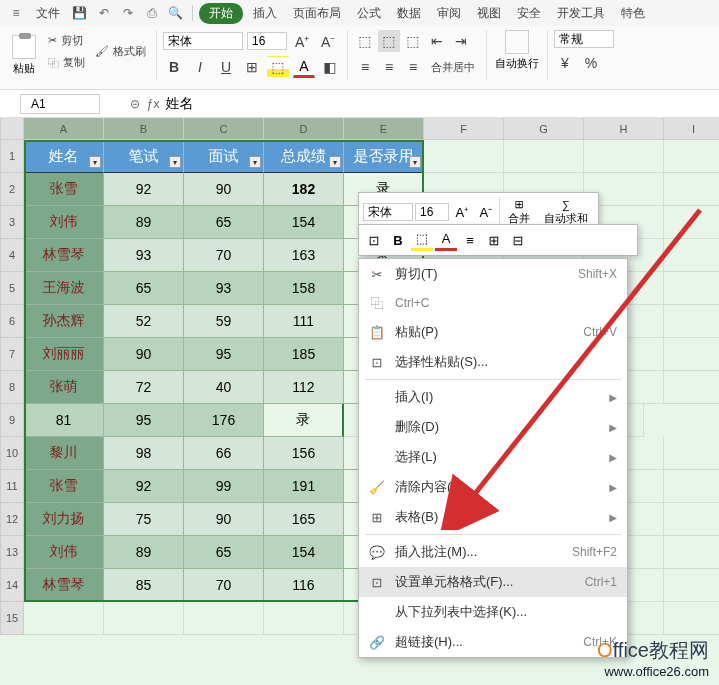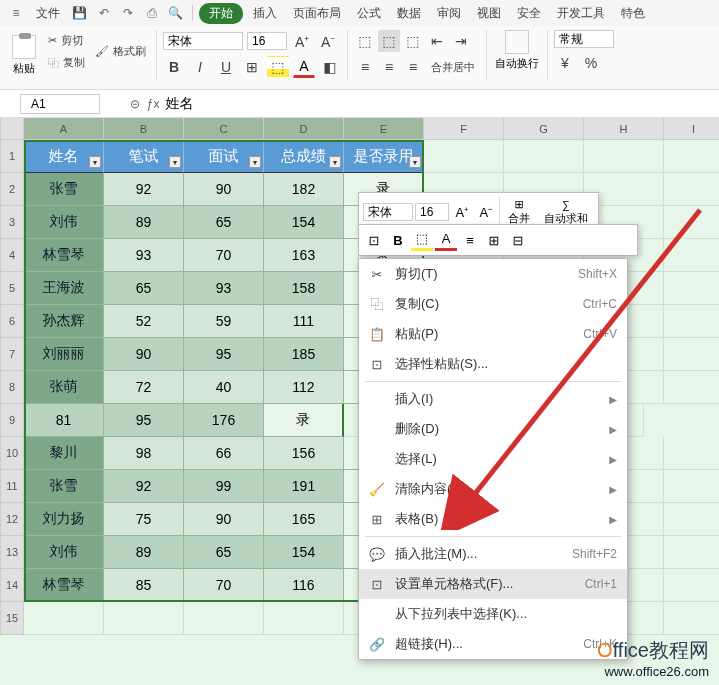--- a/index.html
+++ b/index.html
@@ -45,21 +45,21 @@
     .colheads { display: flex; }
     .colhead { height: 22px; background: #e0e0e0; border-right: 1px solid #ccc; border-bottom: 1px solid #ccc; display: flex; align-items: center; justify-content: center; font-size: 11px; color: #555; }
     .colhead.sel { background: #9fb89f; }
     .datarow { display: flex; }
     .cell { height: 33px; display: flex; align-items: center; justify-content: center; font-size: 14px; }
     .hdr-cell { background: #5b9bd5; color: #fff; font-size: 15px; border-right: 1px solid #9ab8d6; border-bottom: 1px solid #333; position: relative; }
     .hdr-cell .dd { position: absolute; right: 2px; bottom: 4px; width: 12px; height: 12px; background: #eee; border: 1px solid #999; display: flex; align-items: center; justify-content: center; font-size: 8px; color: #333; }
     .body-cell { border-right: 1px solid #99b899; border-bottom: 1px solid #99b899; }
     .body-cell.odd { background: #d4e6d8; }
     .body-cell.even { background: #b8d4be; }
-    .body-cell.colA { background: #7da98a; color: #0f172a; }
+    .body-cell.colA { background: #7da98a; color: #7f1d1d; }
     .body-cell.colE { background: #e8f5e9; border-right: 2px solid #2e7d32; }
     .empty-cell { background: #e8f5e9; border-right: 1px solid #d0e0d0; border-bottom: 1px solid #d0e0d0; height: 33px; }
     .sel-border { position: absolute; border: 2px solid #2e7d32; pointer-events: none; }
     
     
     .ctx-toolbar { position: absolute; background: #fff; border: 1px solid #bbb; box-shadow: 2px 2px 6px rgba(0,0,0,0.2); display: flex; align-items: center; padding: 4px; gap: 2px; }
     .ctx-toolbar .tsel { border: 1px solid #ccc; font-size: 12px; padding: 1px 4px; }
     .ctx-toolbar .tbtn { width: 22px; height: 22px; display: flex; align-items: center; justify-content: center; font-size: 13px; }
     .ctx-toolbar .tgrp { display: flex; flex-direction: column; align-items: center; font-size: 11px; padding: 0 6px; }
     
@@ -231,21 +231,21 @@
           <div class="cell hdr-cell" style="width: 80px; text-align: center;">是否录用<div class="dd">▾</div></div>
           <div class="empty-cell" style="width: 80px;"></div>
           <div class="empty-cell" style="width: 80px;"></div>
           <div class="empty-cell" style="width: 80px;"></div>
           <div class="empty-cell" style="width: 60px;"></div>
         </div>
         <div class="datarow">
           <div class="cell body-cell colA" style="width: 80px;">张雪</div>
           <div class="cell body-cell odd" style="width: 80px;">92</div>
           <div class="cell body-cell odd" style="width: 80px;">90</div>
-          <div class="cell body-cell odd" style="width: 80px;">182</div>
+          <div class="cell body-cell odd" style="width: 80px; font-weight: bold;">182</div>
           <div class="cell body-cell odd colE" style="width: 80px;">录</div>
           <div class="empty-cell" style="width: 80px;"></div>
           <div class="empty-cell" style="width: 80px;"></div>
           <div class="empty-cell" style="width: 80px;"></div>
           <div class="empty-cell" style="width: 60px;"></div>
         </div>
         <div class="datarow">
           <div class="cell body-cell colA" style="width: 80px;">刘伟</div>
           <div class="cell body-cell even" style="width: 80px;">89</div>
           <div class="cell body-cell even" style="width: 80px;">65</div>
@@ -420,21 +420,20 @@
 </div>
 
 <div class="ctx-menu" style="top:258px;left:358px;">
     <div class="ctx-item">
       <span class="ci-icon">✂</span>
       <span class="ci-label">剪切(T)</span>
       <span class="ci-short">Shift+X</span>
     </div>
     <div class="ctx-item">
       <span class="ci-icon">⿻</span>
-      <span class="ci-label">复制(C)</span>
       <span class="ci-short">Ctrl+C</span>
     </div>
     <div class="ctx-item">
       <span class="ci-icon">📋</span>
       <span class="ci-label">粘贴(P)</span>
       <span class="ci-short">Ctrl+V</span>
     </div>
     <div class="ctx-item">
       <span class="ci-icon">⊡</span>
       <span class="ci-label">选择性粘贴(S)...</span>

